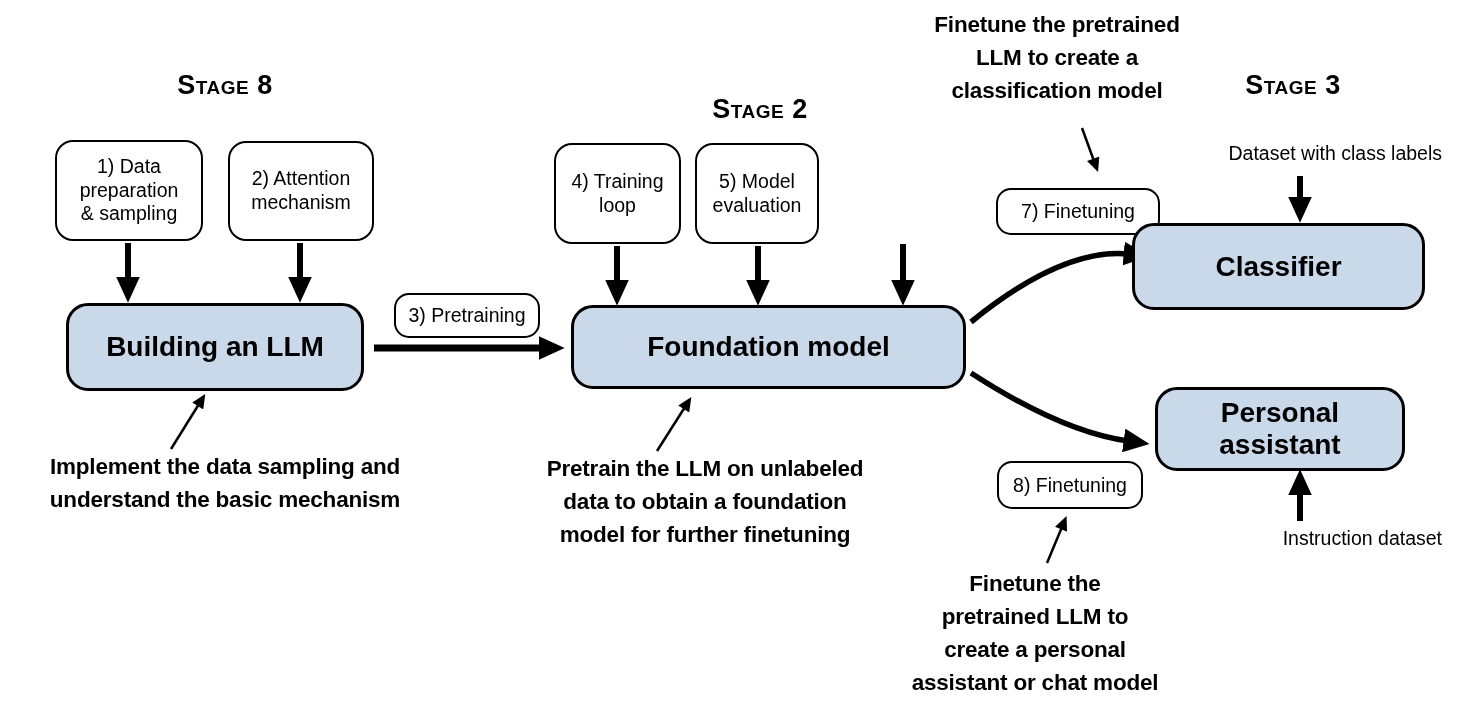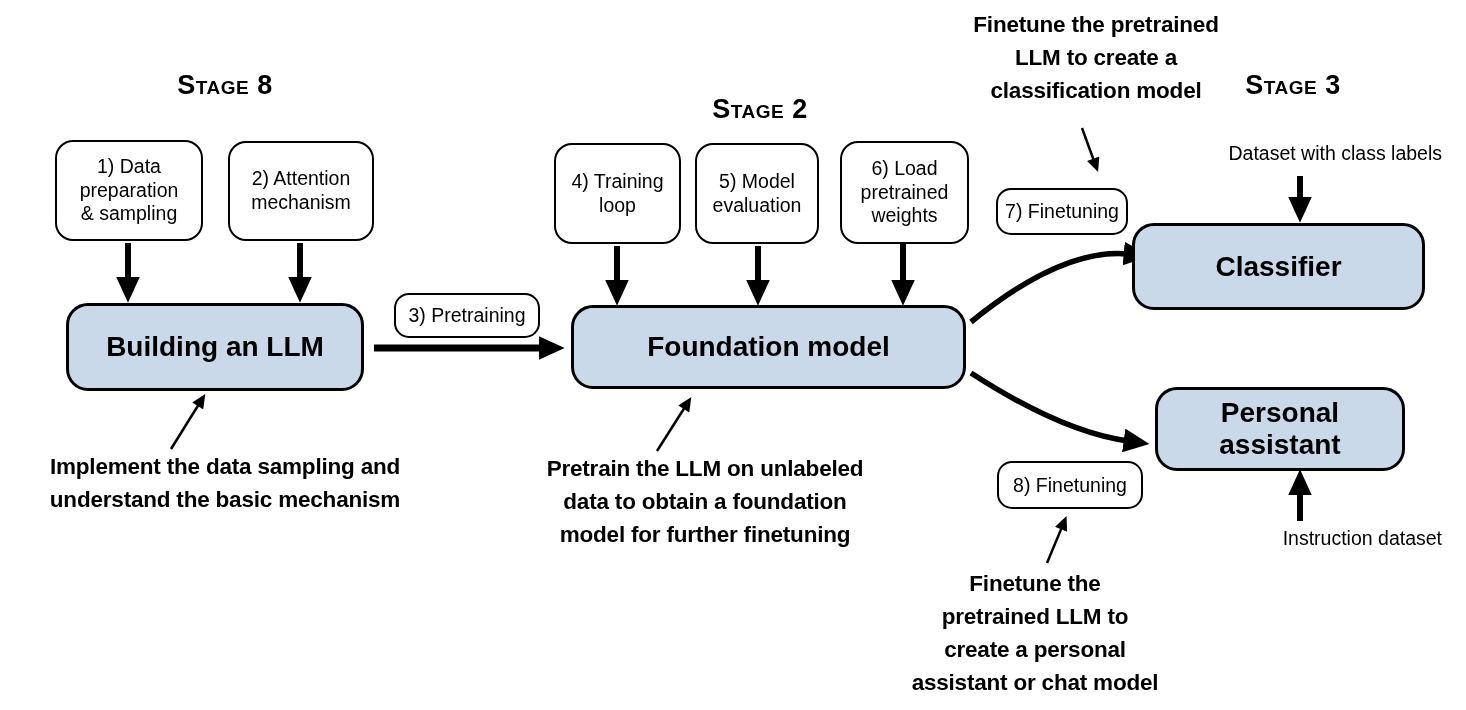--- a/index.html
+++ b/index.html
@@ -111,32 +111,29 @@
   <div class="abs main-box" style="left:66px; top:303px; width:298px; height:88px;">Building an LLM</div>
   <div class="abs note" style="left:35px; top:450px; width:380px;">Implement the data sampling and
 understand the basic mechanism</div>
 
   <div class="abs pill" style="left:394px; top:293px; width:146px; height:45px;">3) Pretraining</div>
 
   <div class="abs step-box" style="left:554px; top:143px; width:127px; height:101px;">4) Training
 loop</div>
   <div class="abs step-box" style="left:695px; top:143px; width:124px; height:101px;">5) Model
 evaluation</div>
-  <div class="abs step-box" style="left:840px; top:141px; width:129px; height:103px;">6) Load
-pretrained
-weights</div>
   <div class="abs main-box" style="left:571px; top:305px; width:395px; height:84px;">Foundation model</div>
   <div class="abs note" style="left:515px; top:452px; width:380px;">Pretrain the LLM on unlabeled
 data to obtain a foundation
 model for further finetuning</div>
 
-  <div class="abs note" style="left:927px; top:8px; width:260px;margin-left:39px;">Finetune the pretrained
+  <div class="abs note" style="left:927px; top:8px; width:260px;">Finetune the pretrained
 LLM to create a
 classification model</div>
-  <div class="abs pill" style="left:996px; top:188px; width:132px; height:47px;">7) Finetuning</div>
+  <div class="abs pill" style="left:996px; top:188px; width:164px; height:47px;">7) Finetuning</div>
   <div class="abs plain-label" style="left:1160px; top:142px; width:282px;">Dataset with class labels</div>
   <div class="abs main-box" style="left:1132px; top:223px; width:293px; height:87px;">Classifier</div>
   <div class="abs main-box" style="left:1155px; top:387px; width:250px; height:84px;">Personal assistant</div>
   <div class="abs pill" style="left:997px; top:461px; width:146px; height:48px;">8) Finetuning</div>
   <div class="abs plain-label" style="left:1160px; top:527px; width:282px;">Instruction dataset</div>
   <div class="abs note" style="left:880px; top:567px; width:310px;">Finetune the
 pretrained LLM to
 create a personal
 assistant or chat model</div>
 

